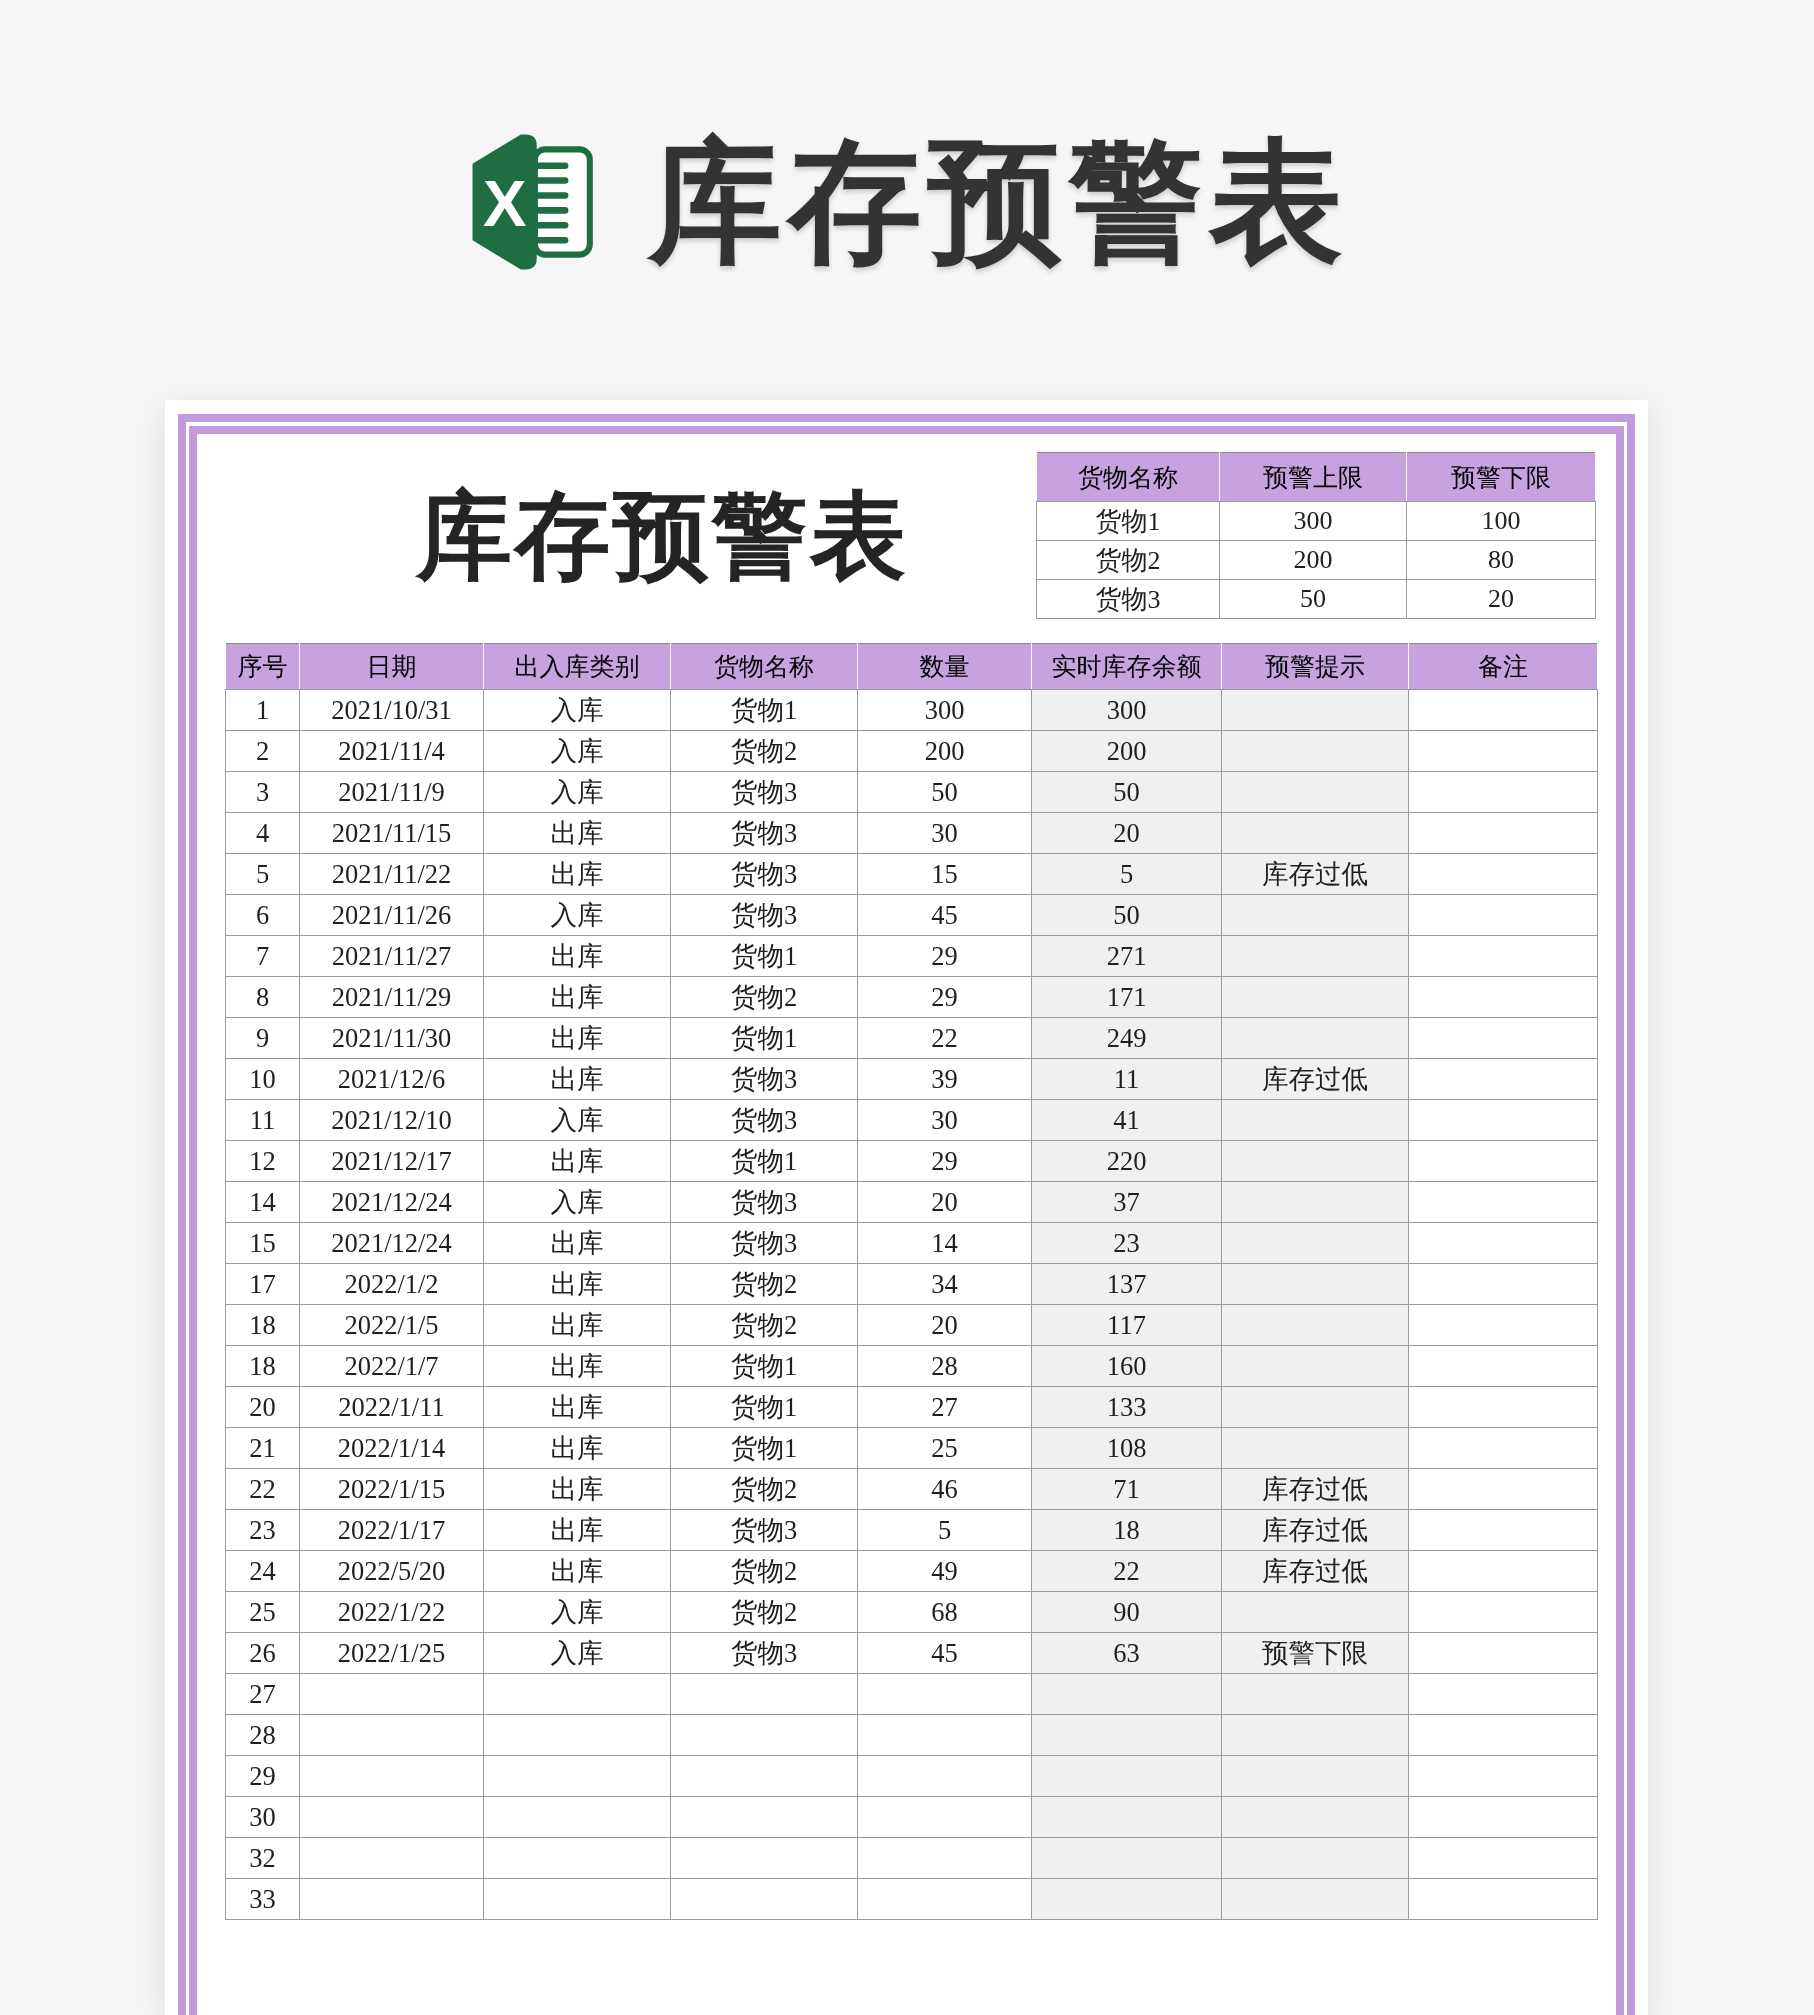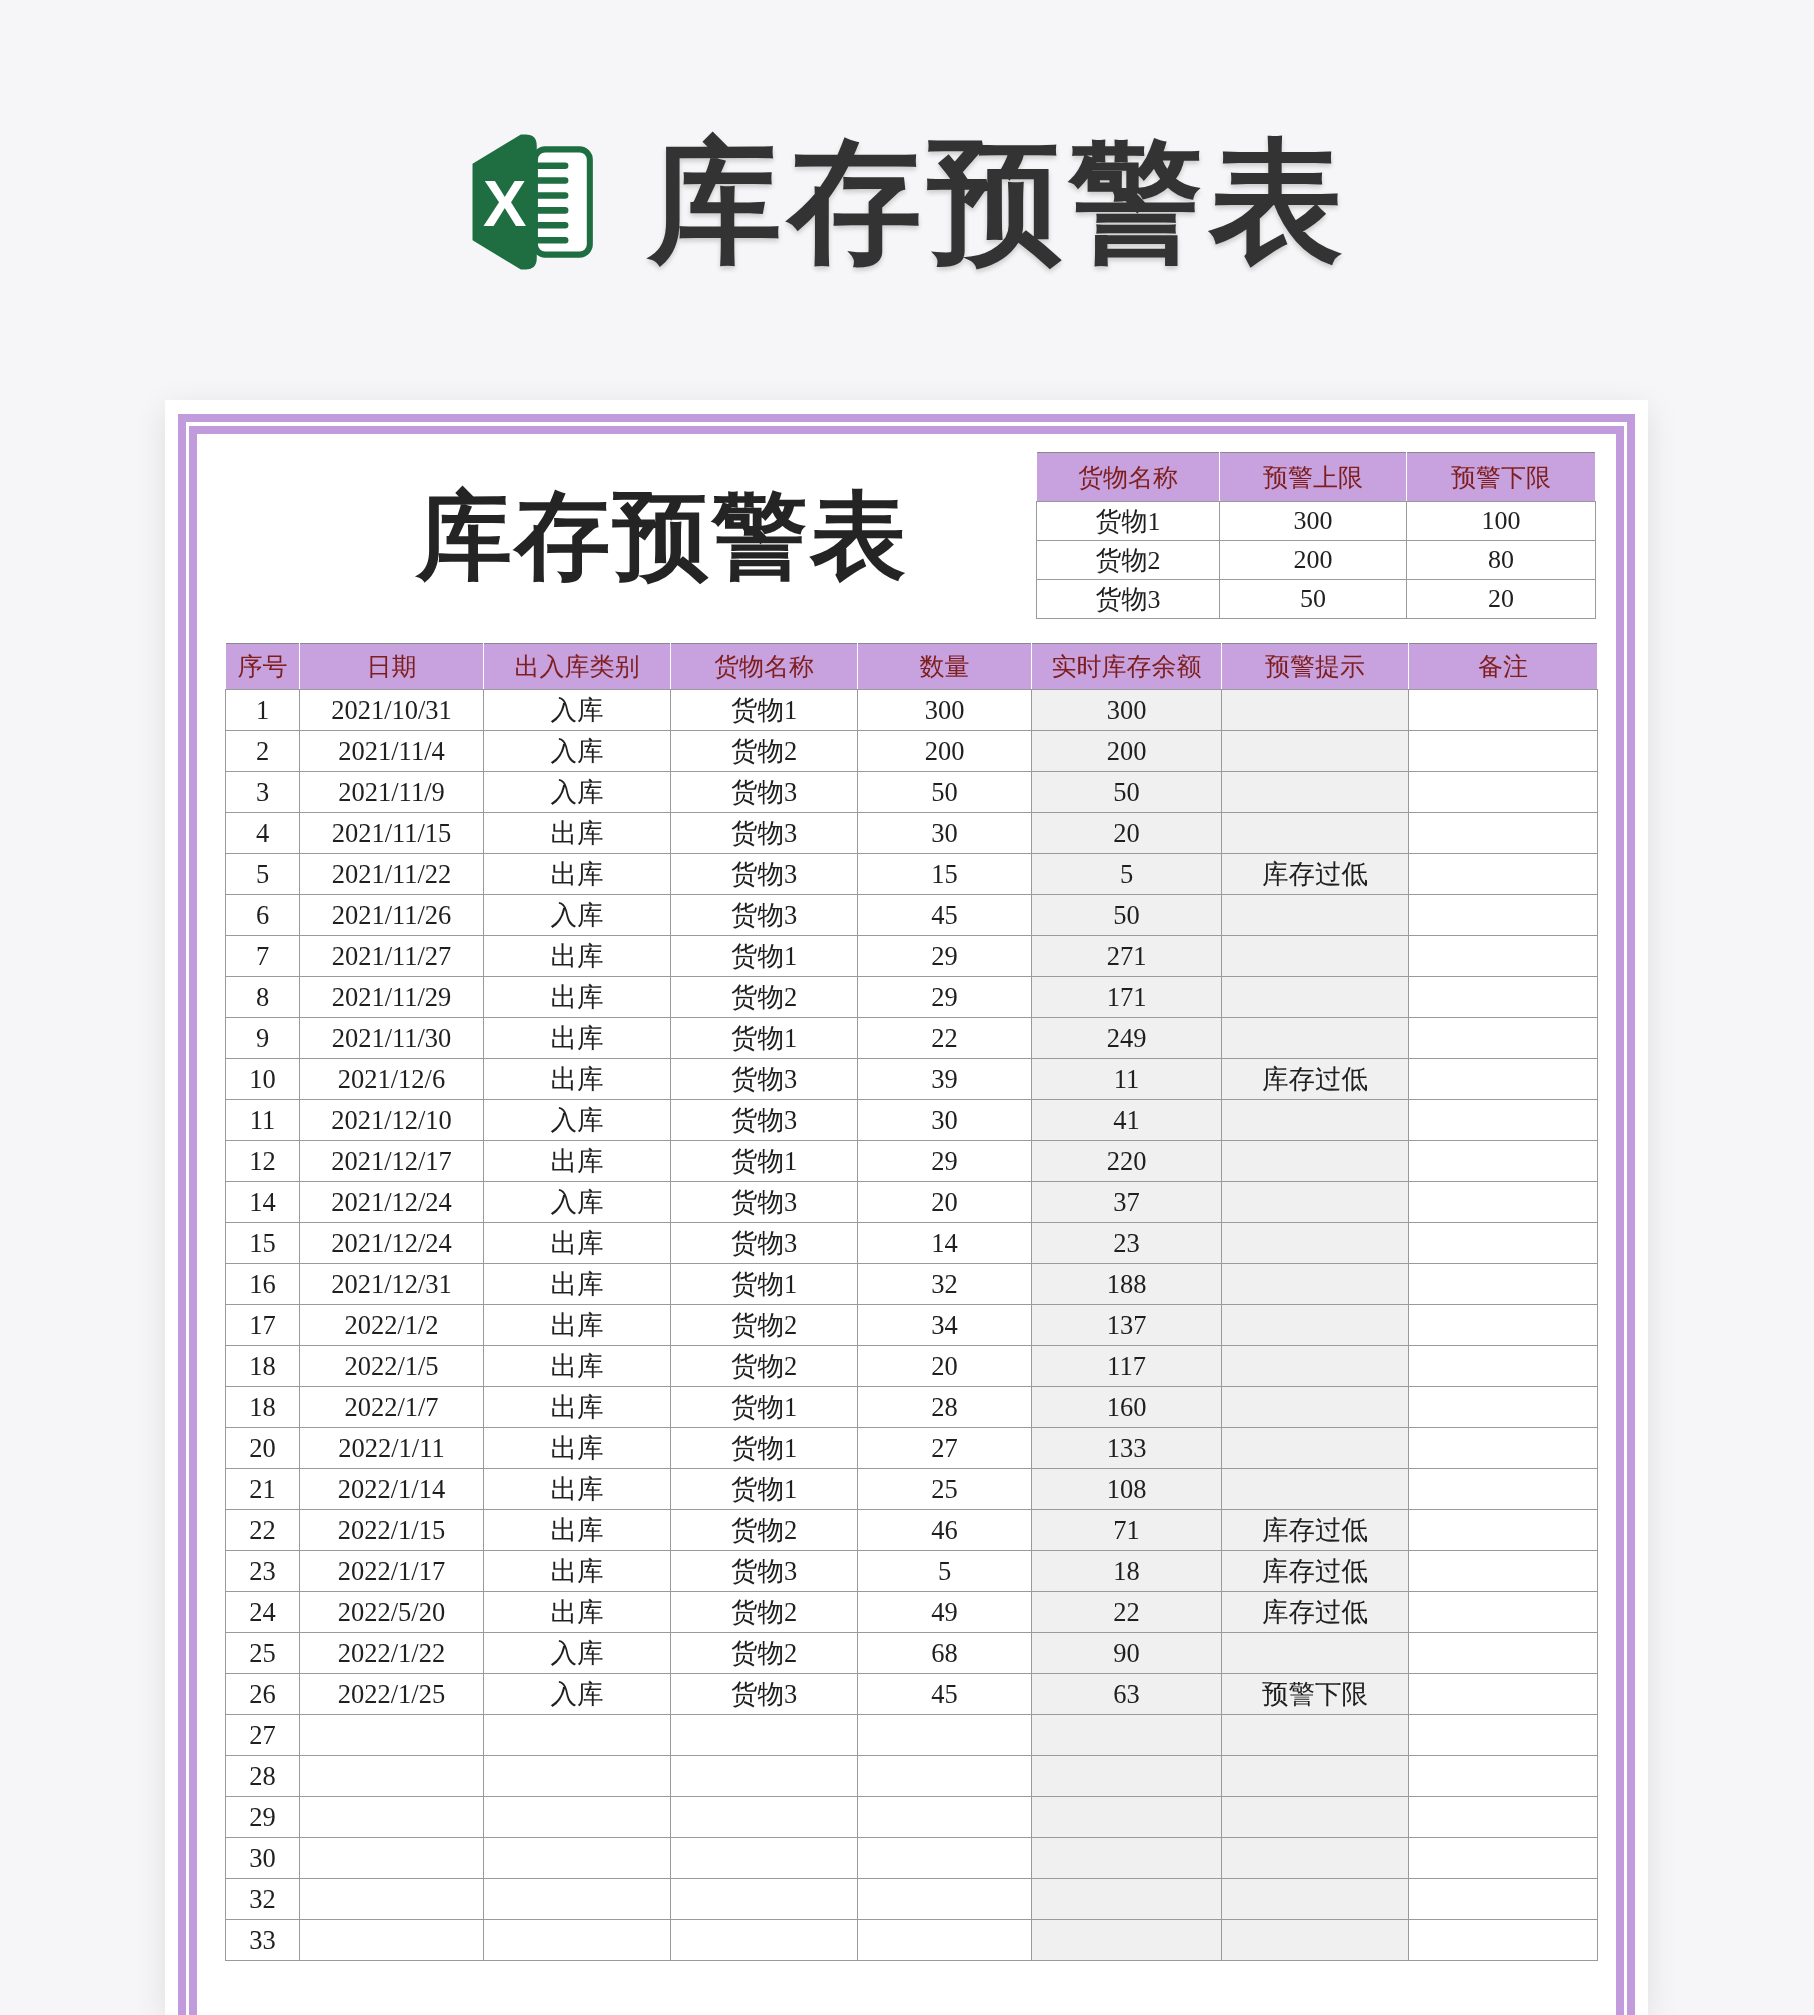--- a/index.html
+++ b/index.html
@@ -57,21 +57,21 @@
   .card-title{
     position:absolute; left:251px; top:88px;
     font-family:"Liberation Sans","DejaVu Sans",sans-serif;
     font-weight:800; font-size:96px; letter-spacing:2.5px;
     color:#242424; line-height:1;
   }
 
   
   table{border-collapse:collapse; table-layout:fixed;}
   th{
-    background:var(--purple); color:#7f1d1d; font-weight:normal;
+    background:var(--purple); color:#000000; font-weight:normal;
     border-left:1.3px solid #ffffff; border-right:1.3px solid #ffffff;
     border-bottom:1.3px solid var(--grid);
     text-align:center; vertical-align:middle;
   }
   td{
     border:1.3px solid var(--grid);
     background:#ffffff; color:var(--ink);
     text-align:center; vertical-align:middle;
     overflow:hidden; white-space:nowrap;
   }
@@ -314,30 +314,20 @@
           <td>15</td>
           <td>2021/12/24</td>
           <td>出库</td>
           <td>货物3</td>
           <td>14</td>
           <td class="gray">23</td>
           <td class="gray"></td>
           <td></td>
         </tr>
         <tr>
-          <td>16</td>
-          <td>2021/12/31</td>
-          <td>出库</td>
-          <td>货物1</td>
-          <td>32</td>
-          <td class="gray">188</td>
-          <td class="gray"></td>
-          <td></td>
-        </tr>
-        <tr>
           <td>17</td>
           <td>2022/1/2</td>
           <td>出库</td>
           <td>货物2</td>
           <td>34</td>
           <td class="gray">137</td>
           <td class="gray"></td>
           <td></td>
         </tr>
         <tr>

